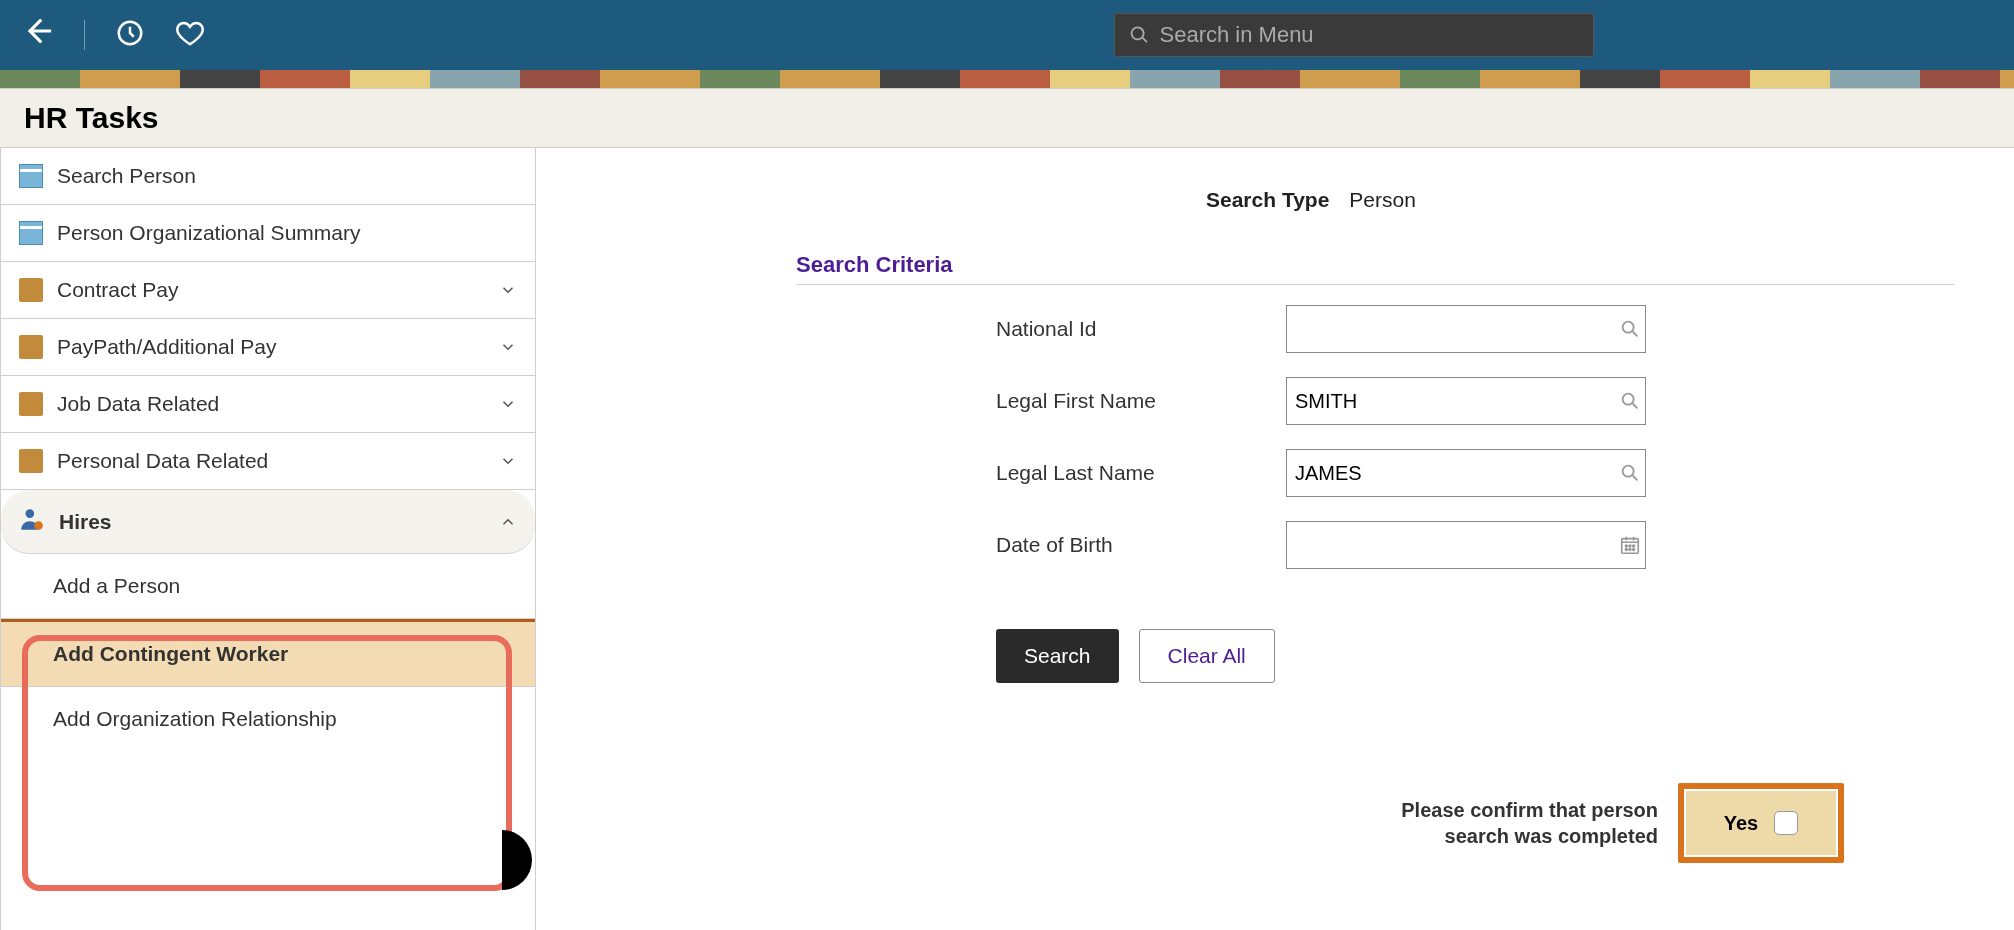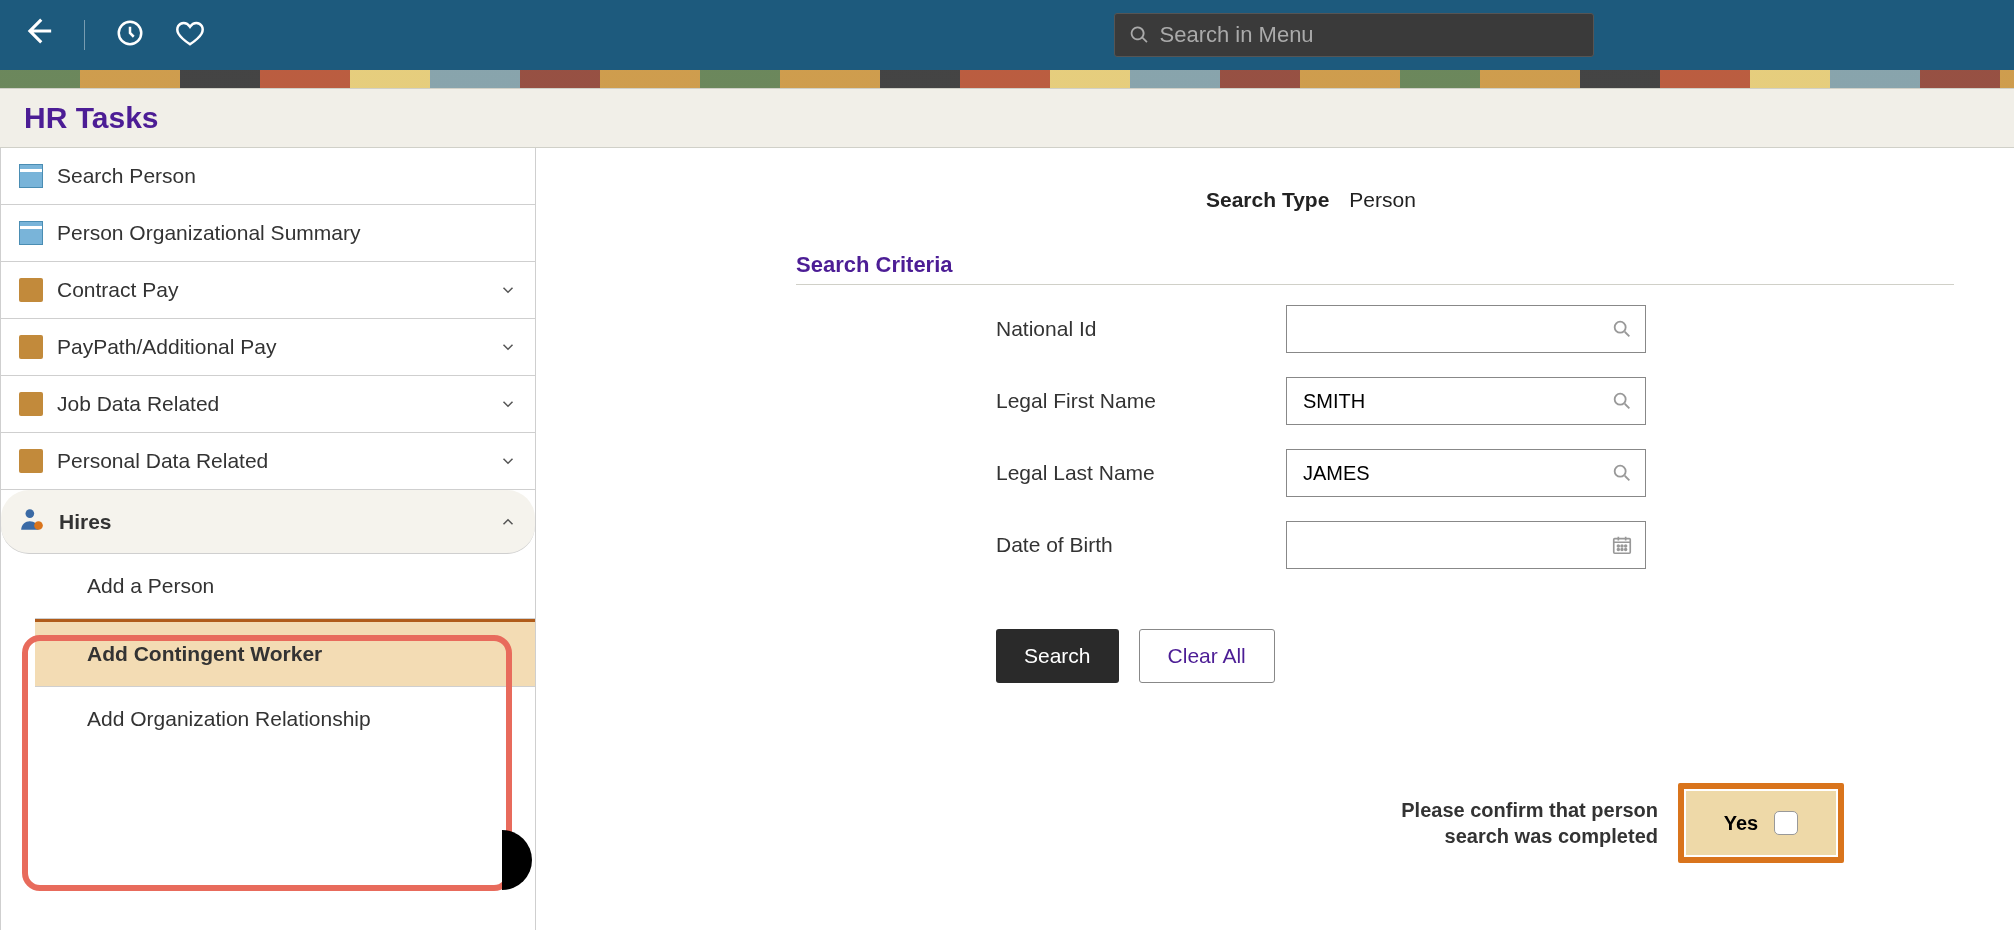--- a/index.html
+++ b/index.html
@@ -82,21 +82,21 @@
     }
     .page-title-bar {
       background: #f1efe8;
       border-top: 1px solid #d0d0c8;
       border-bottom: 1px solid #d0d0c8;
       padding: 12px 24px;
     }
     .page-title-bar h1 {
       font-size: 30px;
       font-weight: bold;
-      color: #4c1d95;
+      color: #000000;
     }
     .main-area {
       display: flex;
       height: calc(100% - 70px - 18px - 60px);
     }
     .sidebar {
       width: 536px;
       border-right: 1px solid #cfcfcf;
       border-left: 1px solid #cfcfcf;
       background: #fff;
@@ -134,21 +134,20 @@
       background: #f5f3ed;
       font-weight: bold;
       border-radius: 28px;
     }
     .sub-item {
       padding: 20px 18px 20px 52px;
       font-size: 21px;
       color: #333;
       border-bottom: 1px solid #cfcfcf;
       cursor: pointer;
-      margin-left: 34px;
     }
     .sub-item.active {
       background: #f3dcb4;
       font-weight: bold;
       border-top: 3px solid #b05c1a;
     }
     .annotation-box {
       position: absolute;
       border: 6px solid #e86b5c;
       border-radius: 18px;
@@ -196,21 +195,21 @@
       font-size: 21px;
       color: #333;
       padding-right: 30px;
     }
     .input-lookup {
       display: flex;
       align-items: center;
       border: 1px solid #888;
       width: 360px;
       height: 48px;
-      padding: 0 12px;
+      padding: 0 4px;
     }
     .input-lookup input {
       border: none;
       outline: none;
       font-size: 20px;
       flex: 1;
       padding: 8px 4px;
     }
     .input-lookup .lookup-svg, .input-lookup .cal-svg {
       width: 22px;

